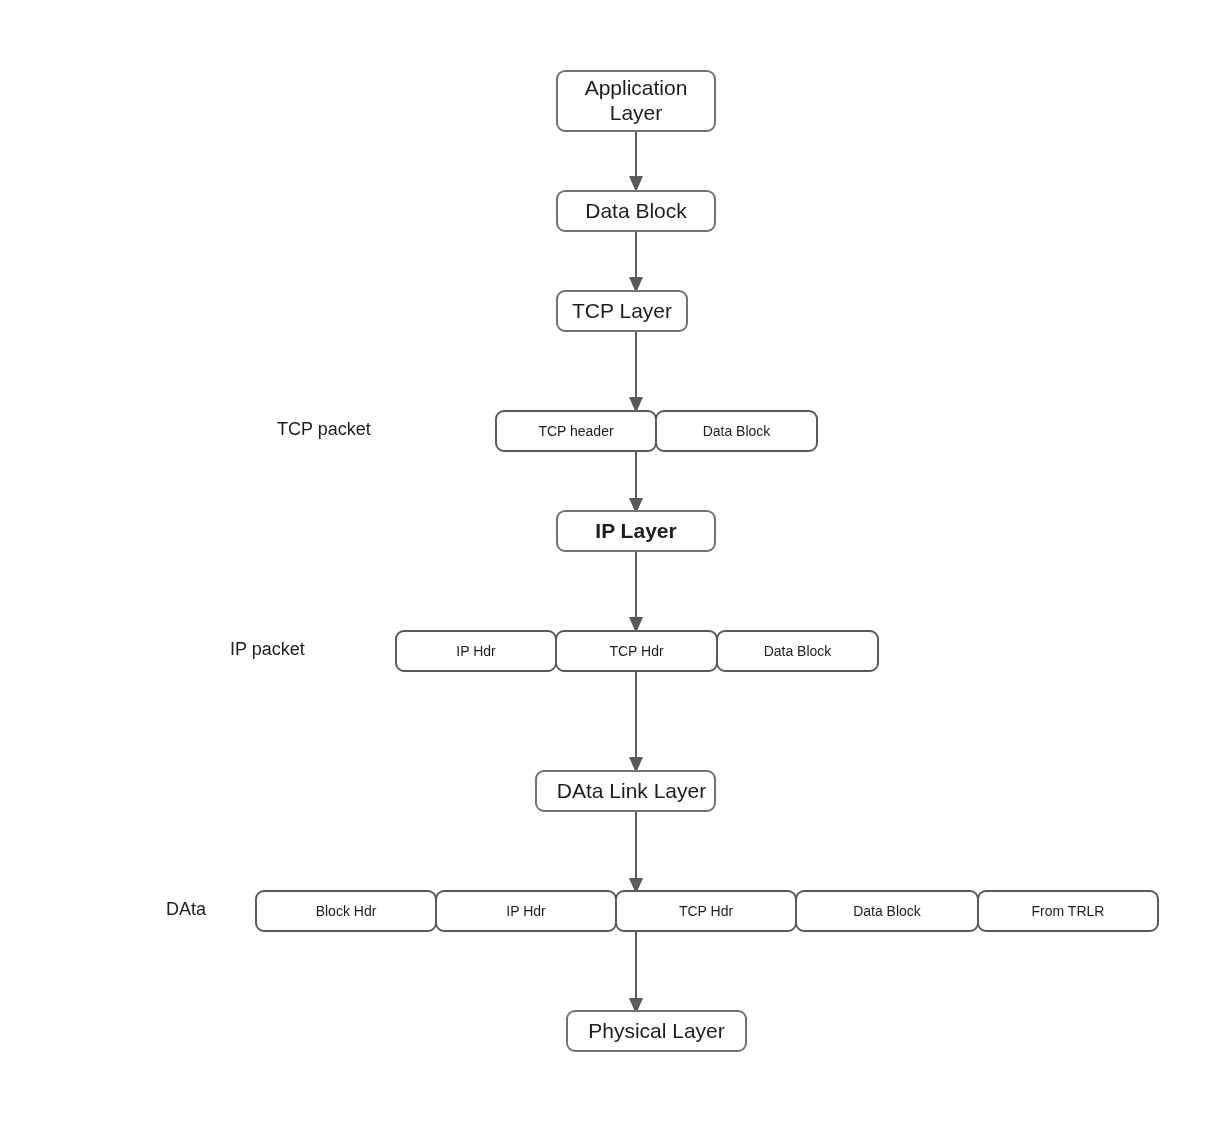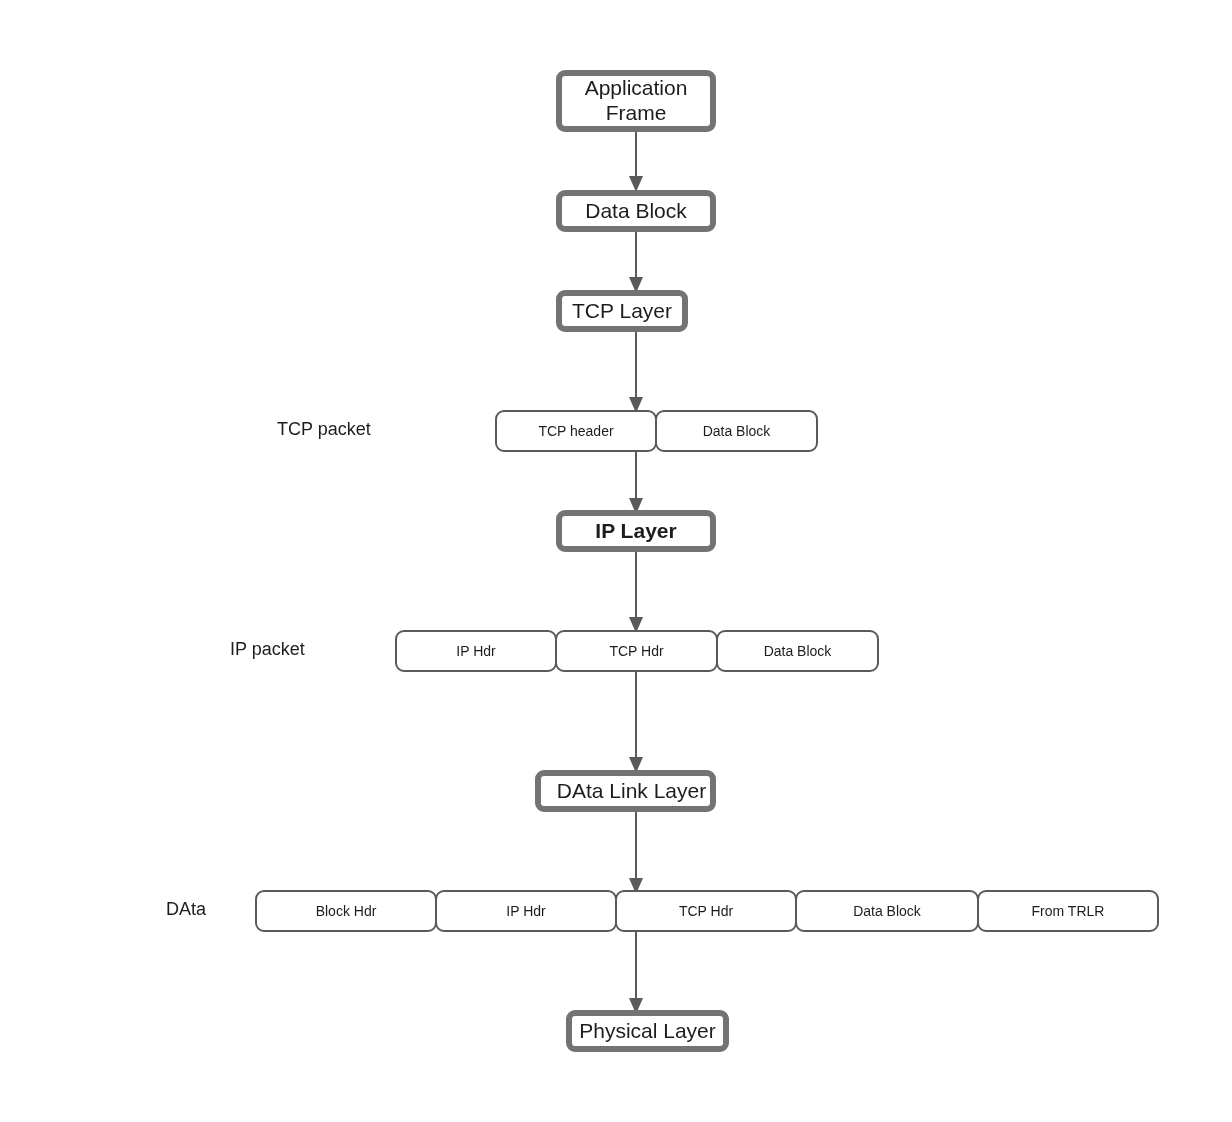--- a/index.html
+++ b/index.html
@@ -14,21 +14,21 @@
   #canvas {
     position: relative;
     width: 1232px;
     height: 1122px;
     background: #ffffff;
     overflow: hidden;
   }
   .node {
     position: absolute;
     box-sizing: border-box;
-    border: 6px solid #737373;
+    border: 2px solid #737373;
     border-radius: 9px;
     background: #ffffff;
     display: flex;
     align-items: center;
     justify-content: center;
     text-align: center;
     font-size: 21px;
     line-height: 1.18;
     color: #1d1d1d;
     z-index: 3;
@@ -122,33 +122,33 @@
   <div class="connector" style="left:616px; top:930px; width:40px; height:86px;">
     <svg width="40" height="86" viewBox="0 0 40 86">
       <line x1="20" y1="0" x2="20" y2="72" stroke="#5a5a5a" stroke-width="2"></line>
       <polygon points="13,68 27,68 20,84" fill="#5a5a5a"></polygon>
     </svg>
   </div>
 
   <div class="node" style="left:556px; top:70px; width:160px; height:62px;">
     <span style="display:block;">
       <span>Application</span><br>
-      <span>Frame</span>
+      <span>Layer</span>
     </span>
   </div>
 
   <div class="node" style="left:556px; top:190px; width:160px; height:42px;">Data Block</div>
 
   <div class="node" style="left:556px; top:290px; width:132px; height:42px;">TCP Layer</div>
 
   <div class="node" style="left:556px; top:510px; width:160px; height:42px;font-weight:bold;">IP Layer</div>
 
   <div class="node" style="left:535px; top:770px; width:181px; height:42px;padding-left:12px;">DAta Link Layer</div>
 
-  <div class="node" style="left:566px; top:1010px; width:163px; height:42px;">Physical Layer</div>
+  <div class="node" style="left:566px; top:1010px; width:181px; height:42px;">Physical Layer</div>
 
   <div class="side-label" style="left:277px; top:419px;">TCP packet</div>
 
   <div class="side-label" style="left:230px; top:639px;">IP packet</div>
 
   <div class="side-label" style="left:166px; top:899px;">DAta</div>
 
   <div class="seg-row" style="left:495px; top:410px; height:42px;">
     <div class="seg" style="width:162px; height:42px;">TCP header</div>
     <div class="seg" style="width:163px; height:42px;">Data Block</div>

